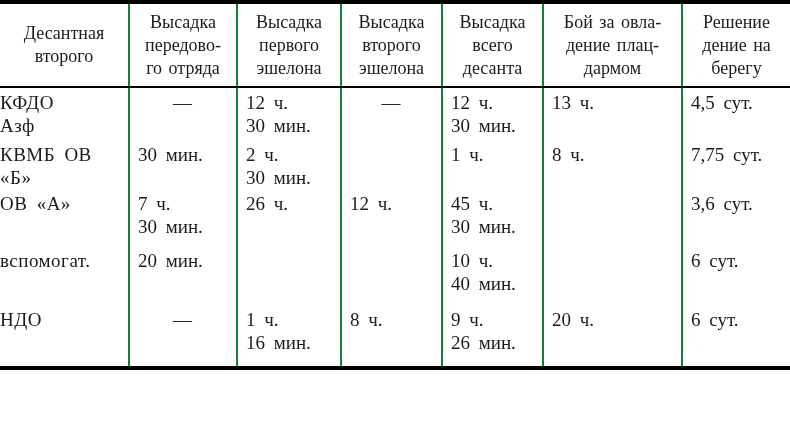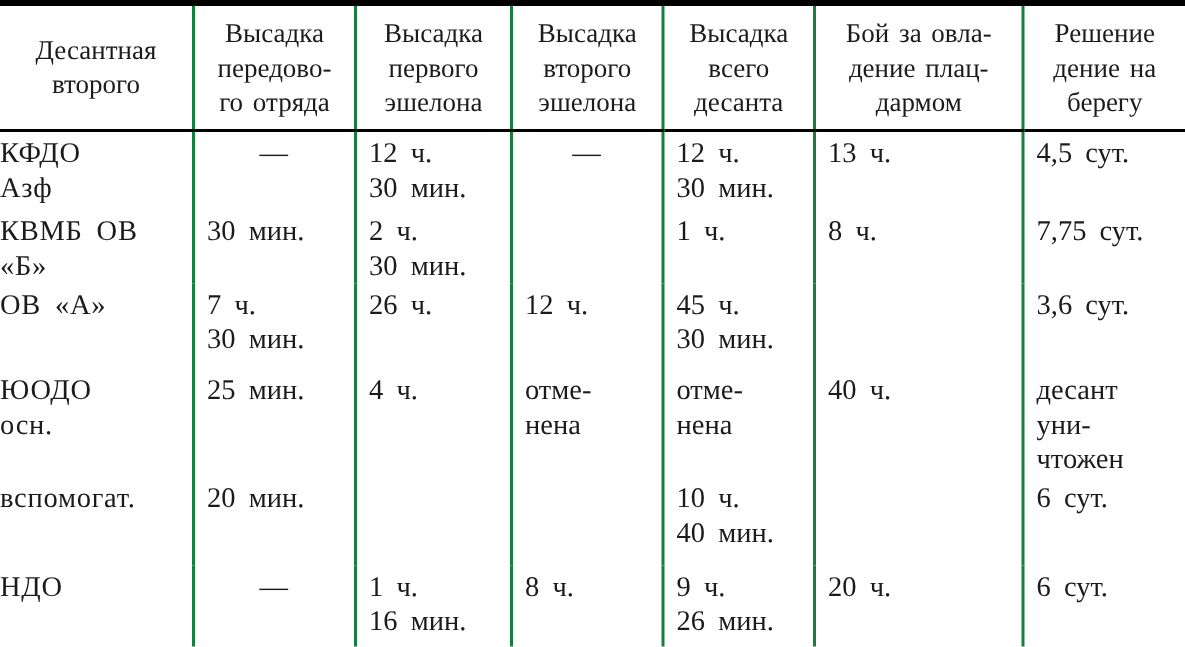--- a/index.html
+++ b/index.html
@@ -128,34 +128,20 @@
       <td>ОВ «А»</td>
       <td>7 ч.
 30 мин.</td>
       <td>26 ч.</td>
       <td>12 ч.</td>
       <td>45 ч.
 30 мин.</td>
       <td></td>
       <td>3,6 сут.</td>
     </tr>
-    <tr class="r3">
-      <td>ЮОДО
-осн.</td>
-      <td>25 мин.</td>
-      <td>4 ч.</td>
-      <td>отме-
-нена</td>
-      <td>отме-
-нена</td>
-      <td>40 ч.</td>
-      <td>десант
-уни-
-чтожен</td>
-    </tr>
     <tr class="r4">
       <td>вспомогат.</td>
       <td>20 мин.</td>
       <td></td>
       <td></td>
       <td>10 ч.
 40 мин.</td>
       <td></td>
       <td>6 сут.</td>
     </tr>

